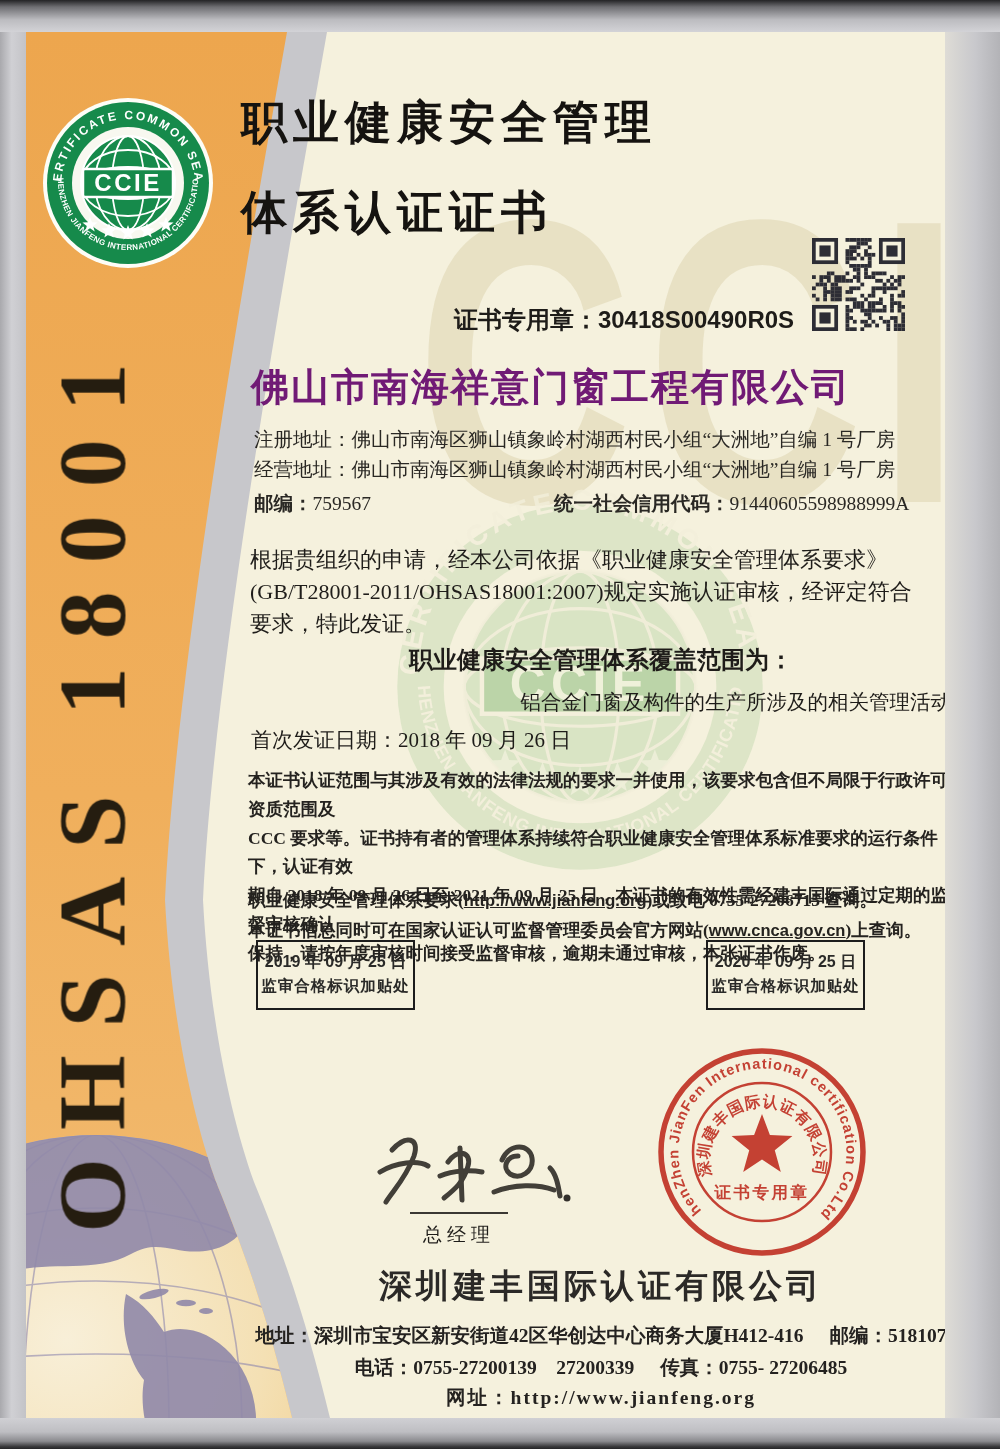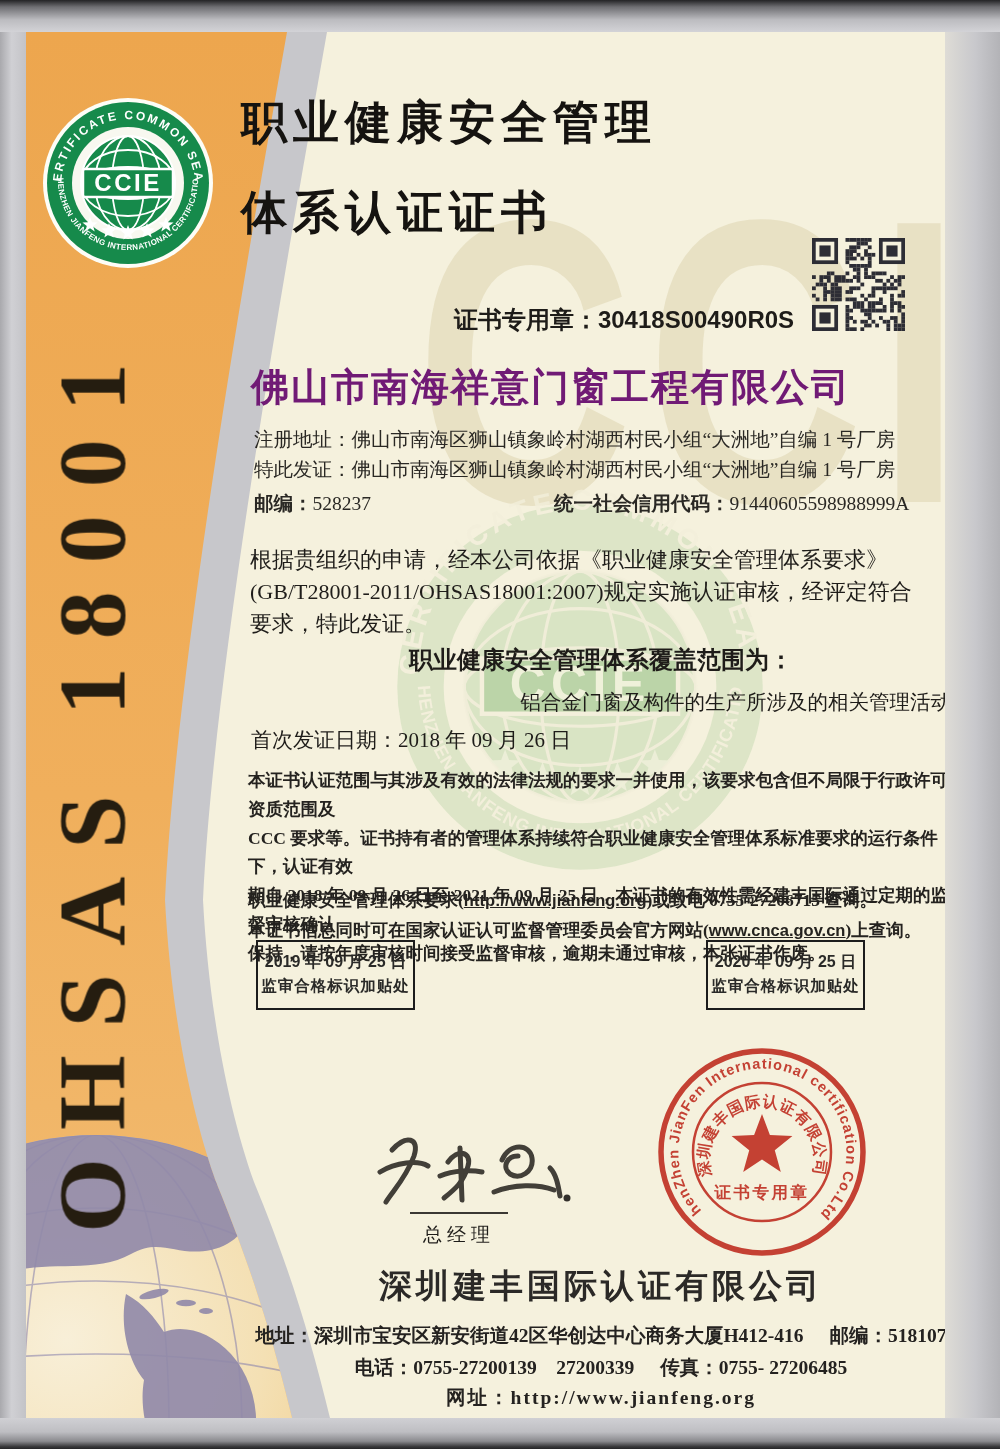--- a/index.html
+++ b/index.html
@@ -394,24 +394,24 @@
   <div class="abs certno" style="top:272px">
     <span>证书专用章：</span><span class="hei">30418S00490R0S</span>
   </div>
 
   <div class="abs company" style="top:330px">佛山市南海祥意门窗工程有限公司</div>
 
   <div class="abs addr" style="top:394px">
     <span>注册地址：</span><span>佛山市南海区狮山镇象岭村湖西村民小组“大洲地”自编 1 号厂房</span>
   </div>
   <div class="abs addr" style="top:424px">
-    <span>特此发证：</span><span>佛山市南海区狮山镇象岭村湖西村民小组“大洲地”自编 1 号厂房</span>
+    <span>经营地址：</span><span>佛山市南海区狮山镇象岭村湖西村民小组“大洲地”自编 1 号厂房</span>
   </div>
   <div class="abs addr" style="top:458px">
-    <span class="lbl">邮编：</span><span>528237</span>
+    <span class="lbl">邮编：</span><span>759567</span>
     <span class="abs" style="left:300px">
       <span class="lbl">统一社会信用代码：</span><span>91440605598988999A</span>
     </span>
   </div>
 
   <div class="abs para" style="top:512px">根据贵组织的申请，经本公司依据《职业健康安全管理体系要求》
 (GB/T28001-2011/OHSAS18001:2007)规定实施认证审核，经评定符合
 要求，特此发证。</div>
 
   <div class="abs scopehead" style="top:612px">职业健康安全管理体系覆盖范围为：</div>

